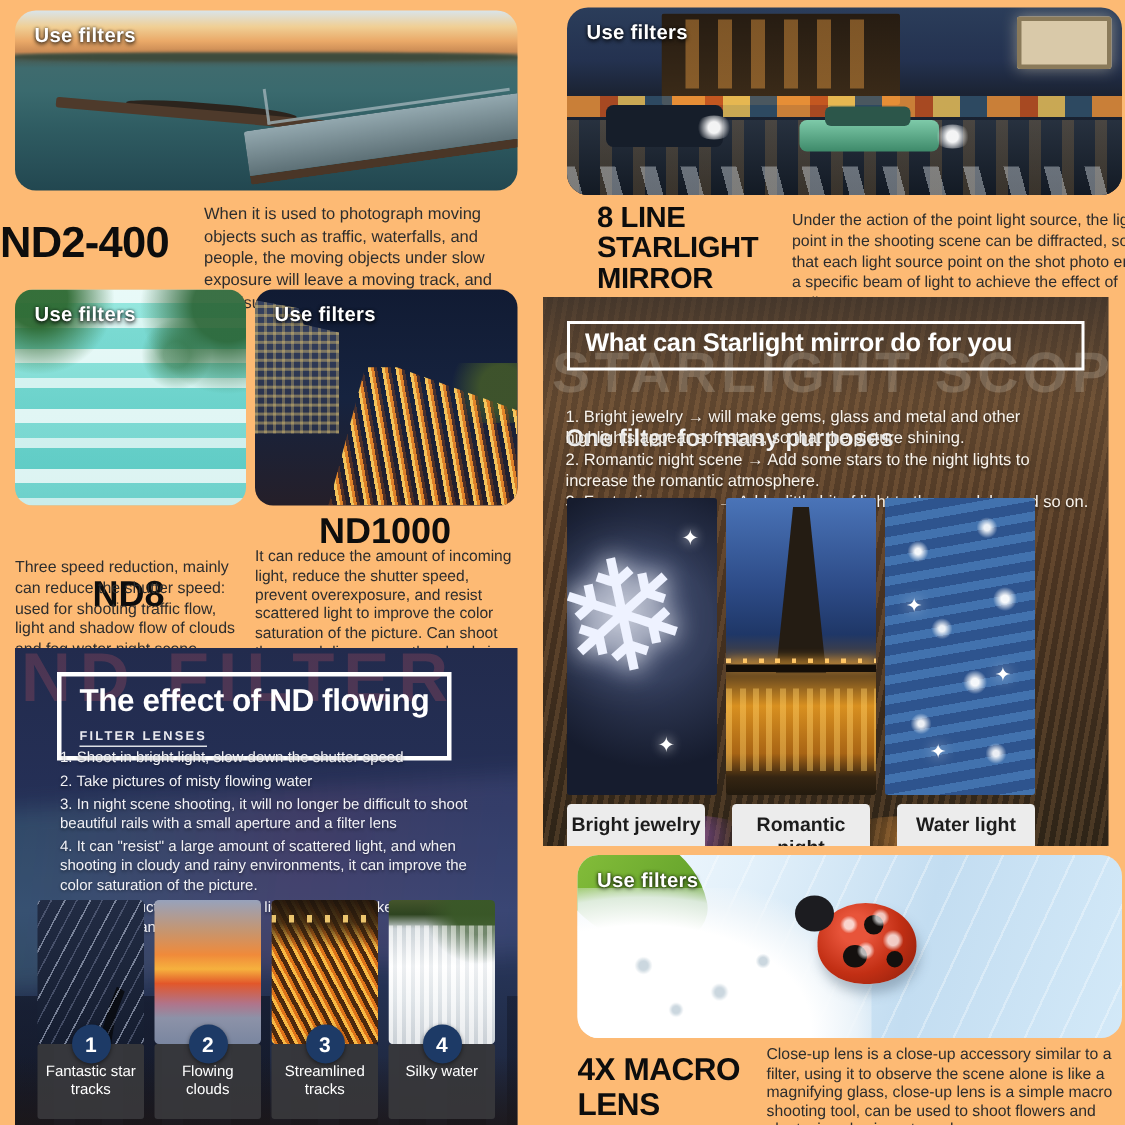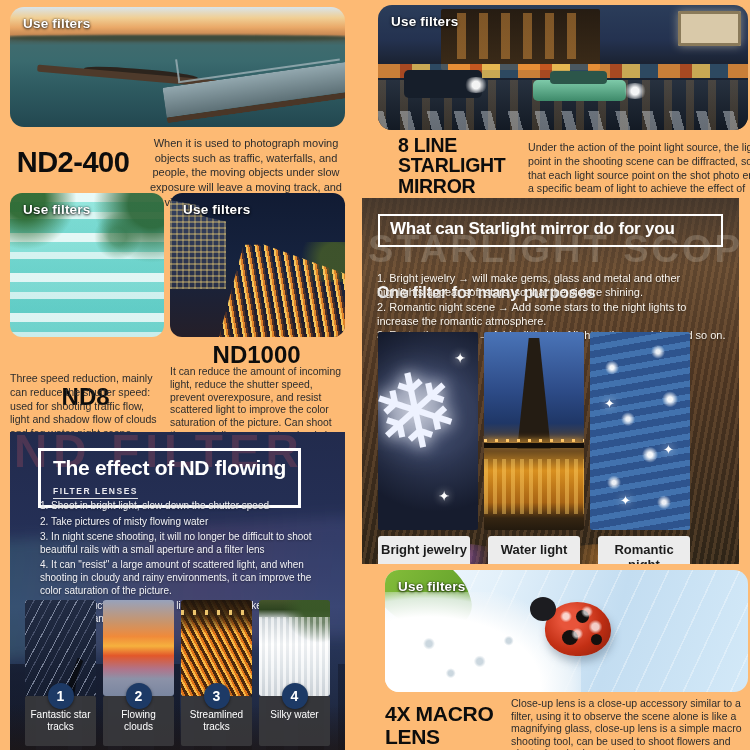--- a/index.html
+++ b/index.html
@@ -16,21 +16,21 @@
   
   .lake { left:10px; top:7px; width:335px; height:120px;
     background:linear-gradient(180deg,#d9e4ea 0%,#f0cf95 9%,#eaa968 17%,#c98a54 23%,#49584e 26%,#3f6b6e 32%,#3a6a6e 45%,#2f5c62 65%,#285058 85%,#224750 100%); }
   .lake .hills { position:absolute; left:0; right:0; top:23%; height:6px; background:#3d4b3c; border-radius:40%; filter:blur(1px); }
   .lake .plank { position:absolute; left:8%; top:55%; width:58%; height:7px; background:#4e3a2b; transform:rotate(5deg); border-radius:2px; }
   .lake .deck { position:absolute; right:-4%; top:56%; width:58%; height:30px; background:linear-gradient(#93a8af,#5d7076); transform:rotate(-8deg); border-bottom:6px solid #4a3627; border-radius:2px; }
   .lake .rail { position:absolute; right:2%; top:34%; width:48%; height:22px; border-bottom:2px solid #9fb2b8; border-left:2px solid #9fb2b8; transform:rotate(-8deg); opacity:.8; }
   .lake .boat { position:absolute; left:22%; top:52%; width:34%; height:9px; background:#2c241d; border-radius:50% 80% 60% 60%; transform:rotate(4deg); }
 
   
-  .nd2400-row { position:absolute; left:10px; top:136px; width:336px; display:flex; gap:10px;text-align:center; }
+  .nd2400-row { position:absolute; left:0; top:136px; width:336px; display:flex; gap:10px; }
   .nd2400-row .t { width:126px; font-size:29px; padding-top:10px; }
   .nd2400-row .p { flex:1; font-size:11px; line-height:1.33; }
 
   
   .nd8 { left:10px; top:193px; width:154px; height:144px; border-radius:12px;
     background:
       radial-gradient(circle at 10% 4%, rgba(44,104,48,.95) 0 10%, rgba(44,104,48,0) 26%),
       radial-gradient(circle at 92% 8%, rgba(40,98,50,.9) 0 12%, rgba(40,98,50,0) 30%),
       radial-gradient(circle at 70% 30%, rgba(46,110,60,.55) 0 6%, rgba(46,110,60,0) 16%),
       repeating-linear-gradient(180deg, rgba(255,255,255,.8) 0 9px, rgba(168,236,230,.35) 9px 19px, rgba(255,255,255,.7) 19px 26px, rgba(110,210,204,.4) 26px 40px),
@@ -348,22 +348,22 @@
       </div>
       <div class="st-img img-water">
         <div class="s1">✦</div>
         <div class="s2">✦</div>
         <div class="s3">✦</div>
       </div>
     </div>
 
     <div class="lblrow">
       <div class="st-label">Bright jewelry</div>
+      <div class="st-label">Romantic night</div>
       <div class="st-label">Water light</div>
-      <div class="st-label">Romantic night</div>
     </div>
   </div>
 
   <div class="ph bug">
     <div class="rain"></div>
     <div class="leaf"></div>
     <div class="petal"></div>
     <div class="dew"></div>
     <div class="body">
       <i class="sp-a"></i>

